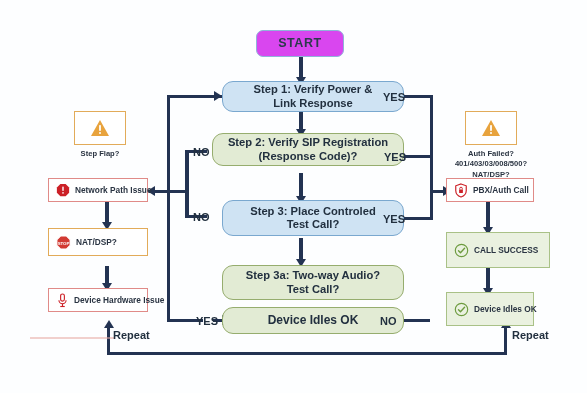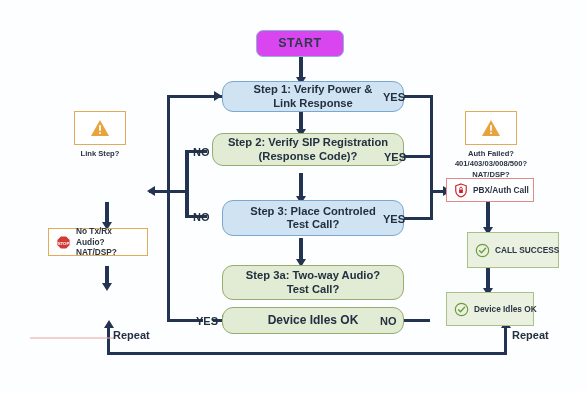--- a/index.html
+++ b/index.html
@@ -202,38 +202,58 @@
   <div class="warncard" style="left:74px;top:111px;width:52px;height:34px;">
     <span class="ico">
       <svg width="20" height="18" viewBox="0 0 20 18" aria-hidden="true">
         <path d="M10 1 L19 17 L1 17 Z" fill="#e8a33d"></path>
         <rect x="9.1" y="6" width="1.8" height="6" rx="0.8" fill="#ffffff"></rect>
         <circle cx="10" cy="14" r="1" fill="#ffffff"></circle>
       </svg>
     </span>
   </div>
   <div class="warncaption" style="left:35px;top:149px;">
-    <div>Link Step?</div>
-  </div>
-
+    <div>Step Flap?</div>
+  </div>
+
+  <div class="chip chip-red" style="left:48px;top:178px;width:100px;height:24px;">
+    <span class="ico">
+      <svg width="14" height="14" viewBox="0 0 16 16" aria-hidden="true">
+        <polygon points="5,1 11,1 15,5 15,11 11,15 5,15 1,11 1,5" fill="#cc2027"></polygon>
+        <rect x="7.2" y="4" width="1.6" height="5" rx="0.7" fill="#ffffff"></rect>
+        <circle cx="8" cy="11.3" r="0.95" fill="#ffffff"></circle>
+      </svg>
+    </span>
+    <span class="chip-label">Network Path Issue</span>
+  </div>
 
   <div class="chip chip-orange" style="left:48px;top:228px;width:100px;height:28px;">
     <span class="ico">
       <svg width="15" height="15" viewBox="0 0 16 16" aria-hidden="true">
         <polygon points="5,1 11,1 15,5 15,11 11,15 5,15 1,11 1,5" fill="#d23a33"></polygon>
         <polygon points="5,1 11,1 15,5 15,11 11,15 5,15 1,11 1,5" fill="none" stroke="#ffffff" stroke-width="1.1"></polygon>
         <text x="8" y="10.3" font-size="4.6" font-family="Liberation Sans, sans-serif" fill="#ffffff" text-anchor="middle" font-weight="bold">STOP</text>
       </svg>
     </span>
     <span style="display:flex;flex-direction:column;line-height:1.25;">
-      <span>No Tx/Rx Audio?</span>
       <span>NAT/DSP?</span>
     </span>
   </div>
 
+  <div class="chip chip-red" style="left:48px;top:288px;width:100px;height:24px;">
+    <span class="ico">
+      <svg width="13" height="15" viewBox="0 0 12 16" aria-hidden="true">
+        <rect x="4" y="1" width="4" height="7.6" rx="2" fill="none" stroke="#cc2027" stroke-width="1.2"></rect>
+        <path d="M2.2 7.6 a3.8 3.8 0 0 0 7.6 0" fill="none" stroke="#cc2027" stroke-width="1.2"></path>
+        <line x1="6" y1="11.4" x2="6" y2="14.2" stroke="#cc2027" stroke-width="1.2"></line>
+        <line x1="3.6" y1="14.4" x2="8.4" y2="14.4" stroke="#cc2027" stroke-width="1.2"></line>
+      </svg>
+    </span>
+    <span class="chip-label">Device Hardware Issue</span>
+  </div>
 
   <div class="warncard" style="left:465px;top:111px;width:52px;height:34px;">
     <span class="ico">
       <svg width="20" height="18" viewBox="0 0 20 18" aria-hidden="true">
         <path d="M10 1 L19 17 L1 17 Z" fill="#e8a33d"></path>
         <rect x="9.1" y="6" width="1.8" height="6" rx="0.8" fill="#ffffff"></rect>
         <circle cx="10" cy="14" r="1" fill="#ffffff"></circle>
       </svg>
     </span>
   </div>
@@ -247,21 +267,21 @@
     <span class="ico">
       <svg width="14" height="15" viewBox="0 0 14 16" aria-hidden="true">
         <path d="M7 1 L12.6 3 V8 C12.6 11.6 9.9 14 7 15 C4.1 14 1.4 11.6 1.4 8 V3 Z" fill="none" stroke="#cc2027" stroke-width="1.25"></path>
         <rect x="5" y="7" width="4" height="3.6" rx="0.6" fill="#cc2027"></rect>
         <path d="M5.6 7 V5.9 a1.4 1.4 0 0 1 2.8 0 V7" fill="none" stroke="#cc2027" stroke-width="1"></path>
       </svg>
     </span>
     <span class="chip-label">PBX/Auth Call</span>
   </div>
 
-  <div class="chip chip-green" style="left:446px;top:232px;width:92px;height:36px;margin-left:21px;">
+  <div class="chip chip-green" style="left:446px;top:232px;width:104px;height:36px;">
     <span class="ico">
       <svg width="15" height="15" viewBox="0 0 16 16" aria-hidden="true">
         <circle cx="8" cy="8" r="6.6" fill="none" stroke="#6d9b3f" stroke-width="1.25"></circle>
         <path d="M4.8 8.2 L6.9 10.4 L11.3 5.6" fill="none" stroke="#6d9b3f" stroke-width="1.45" stroke-linecap="round" stroke-linejoin="round"></path>
       </svg>
     </span>
     <span class="chip-label">CALL SUCCESS</span>
   </div>
 
   <div class="chip chip-green" style="left:446px;top:292px;width:88px;height:34px;">

